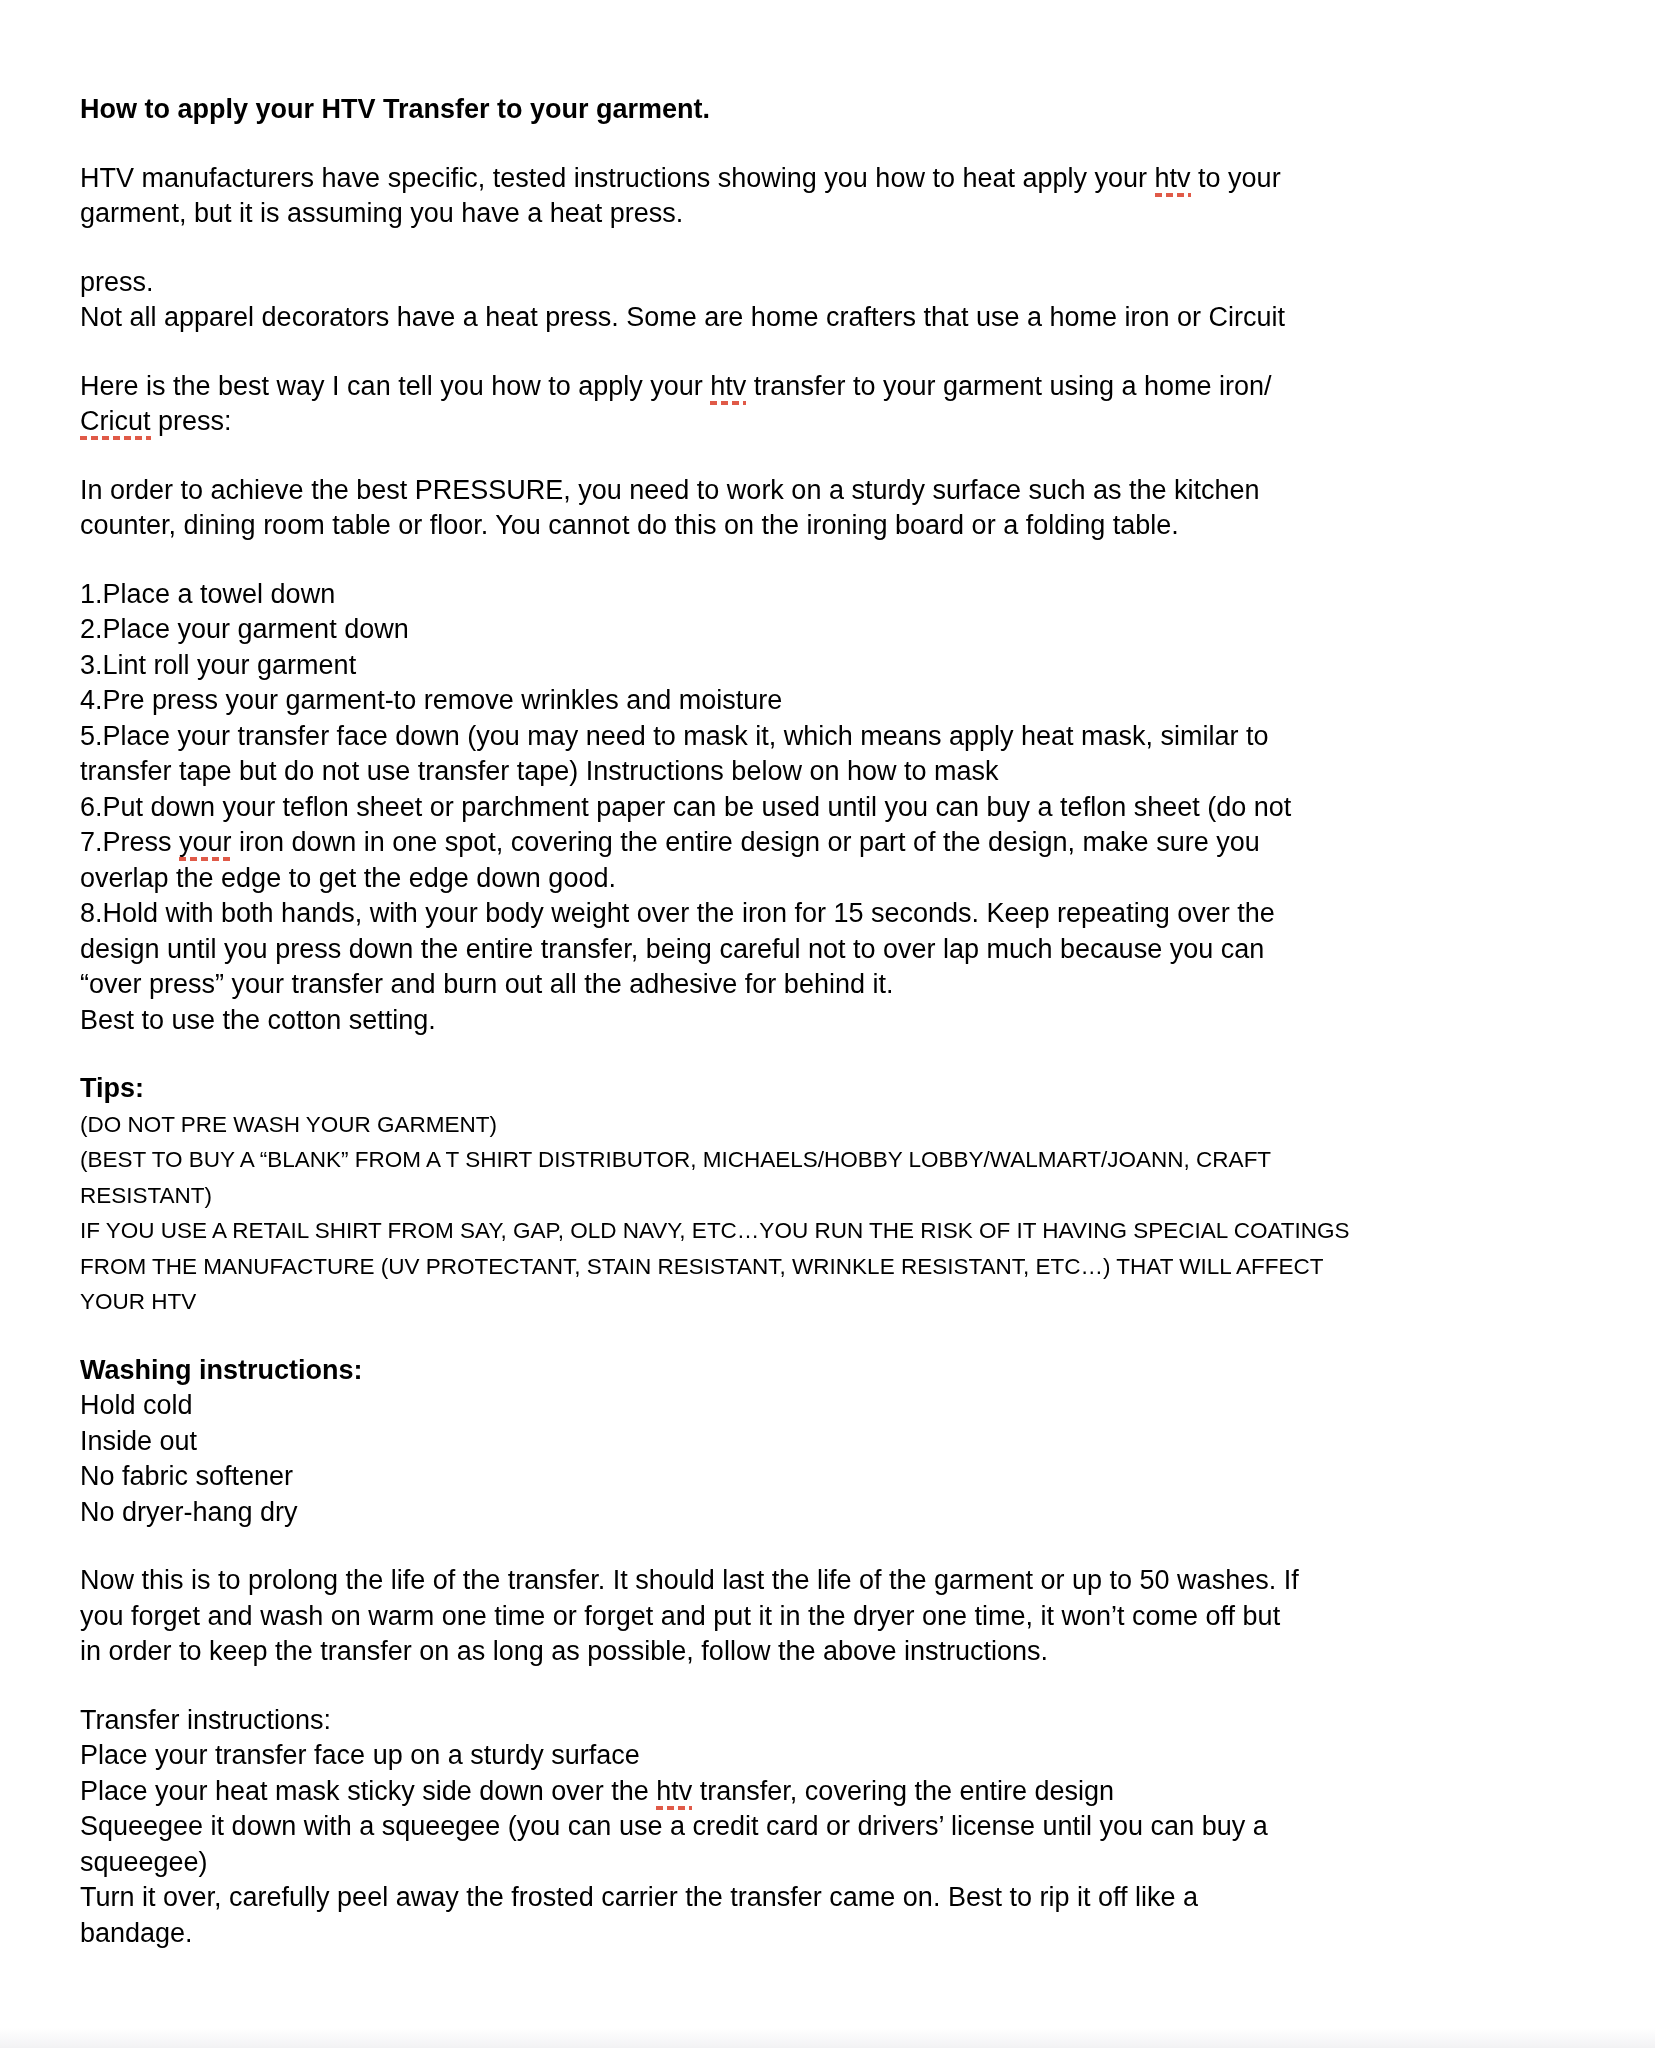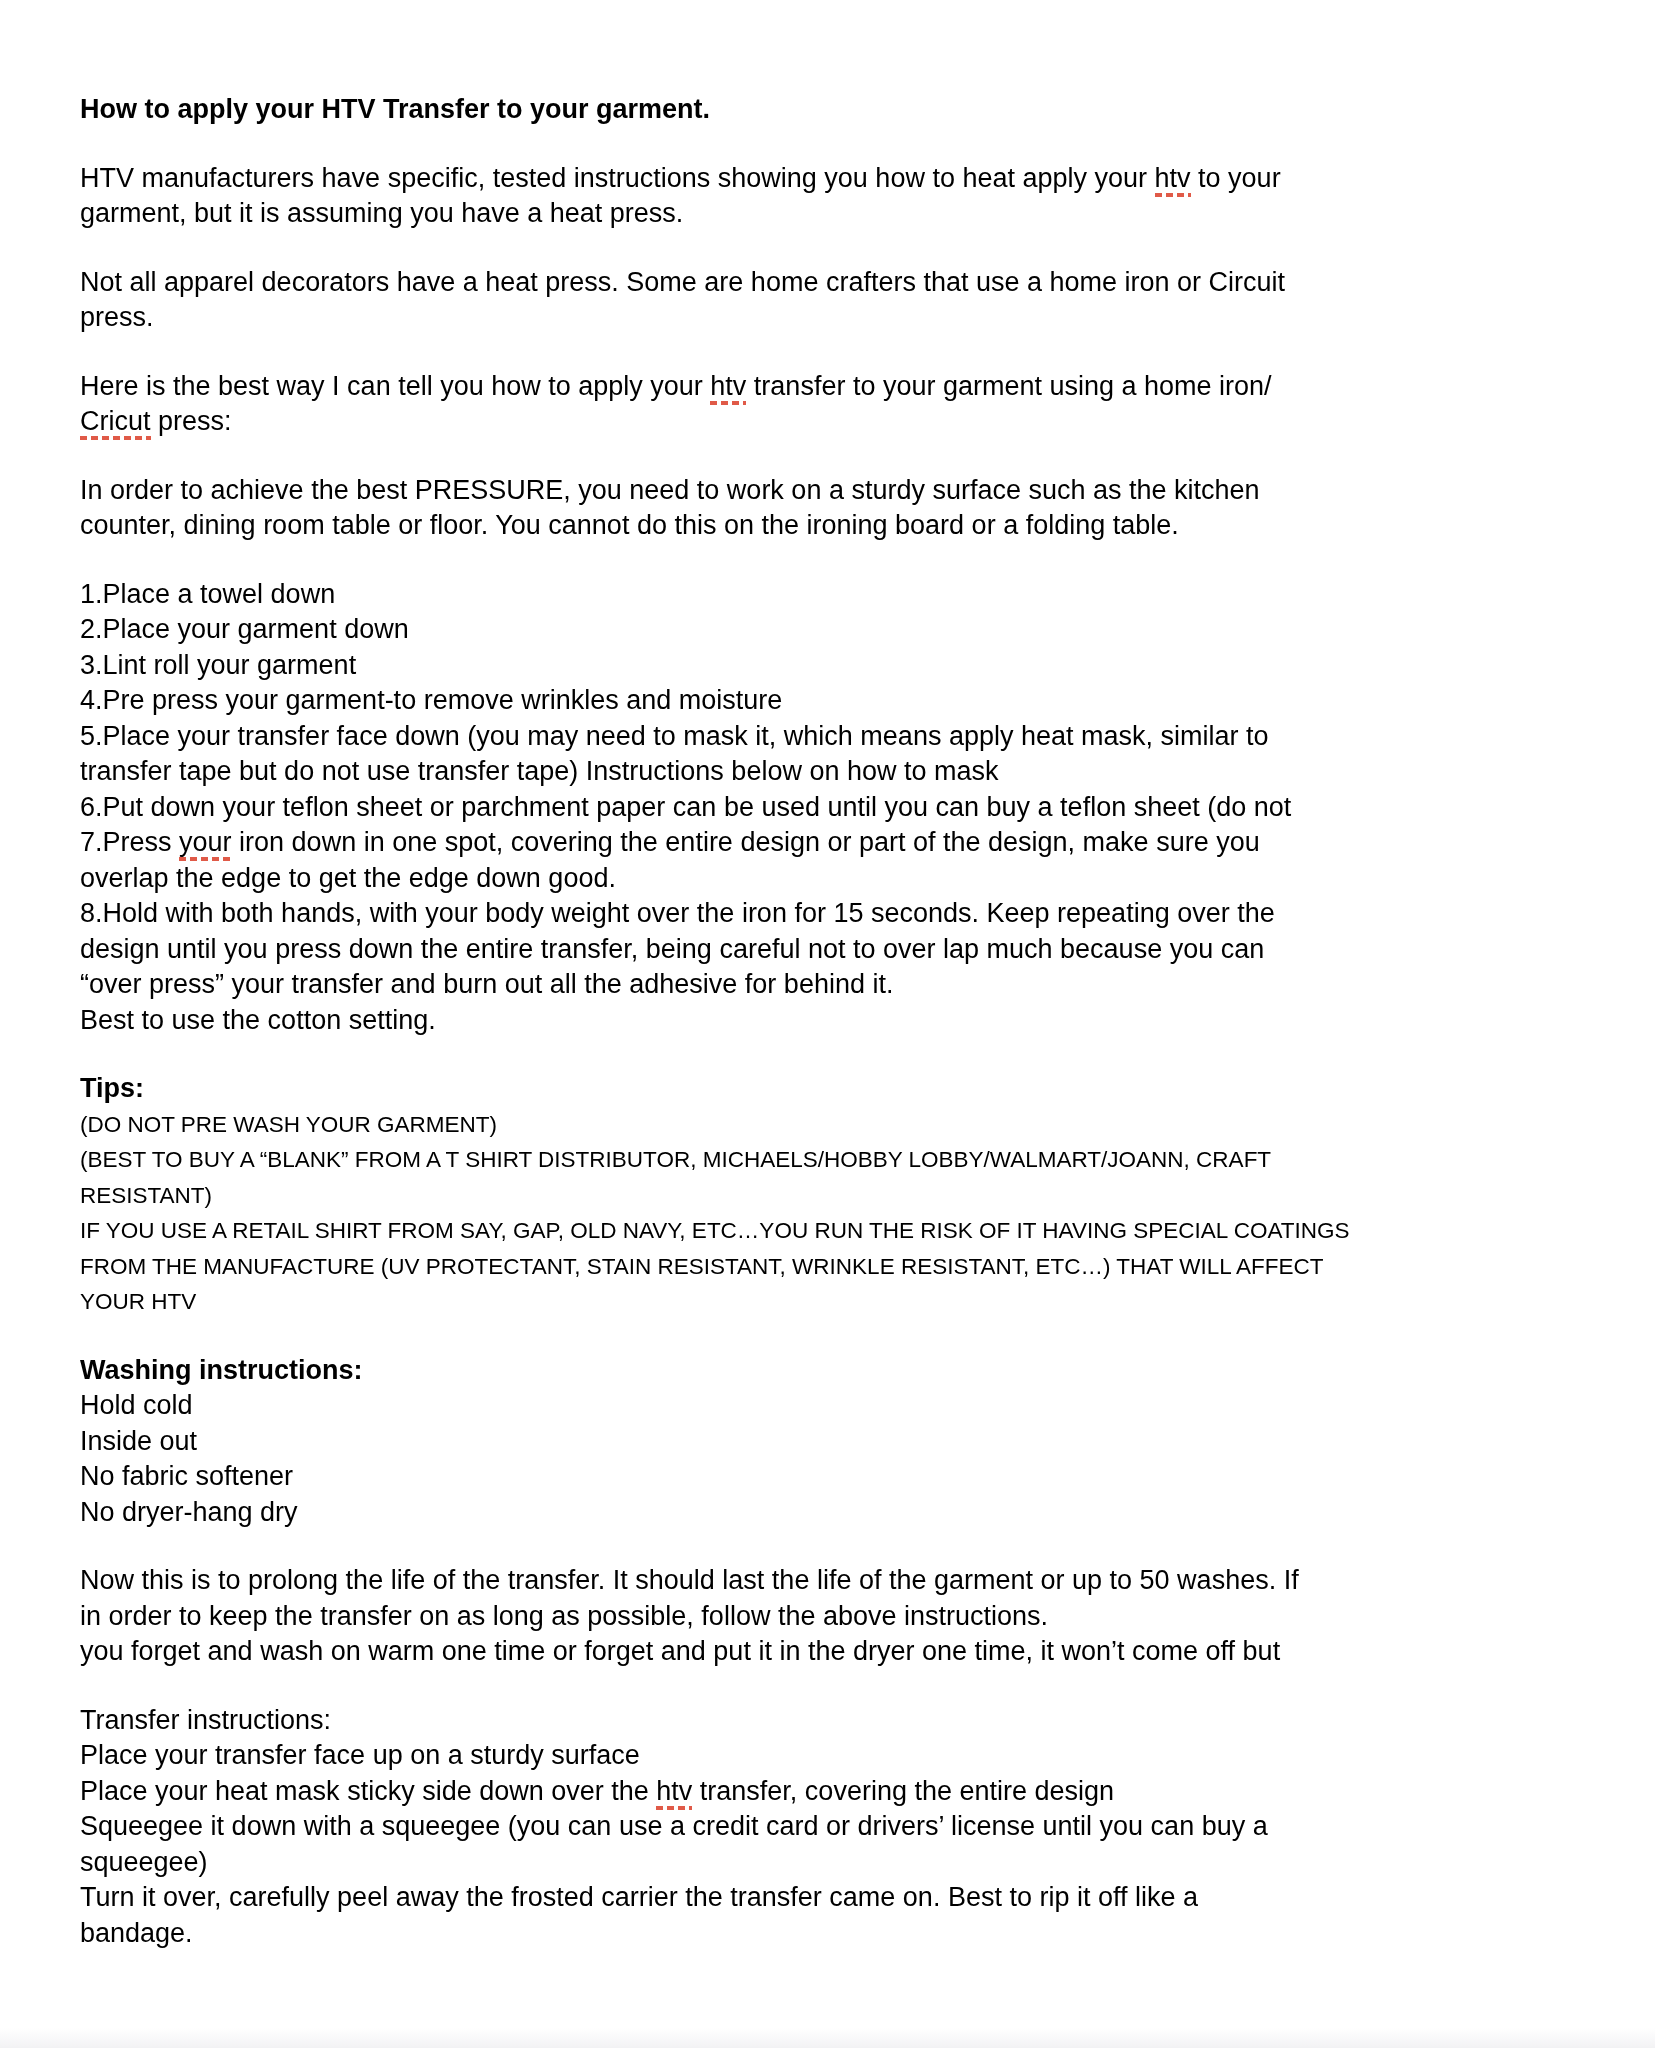--- a/index.html
+++ b/index.html
@@ -46,22 +46,22 @@
 
 <div class="page">
 
   <div class="ln b">How to apply your HTV Transfer to your garment.</div>
   <div class="gap"></div>
 
   <div class="ln"><span>HTV manufacturers have specific, tested instructions showing you how to heat apply your </span><span class="sp">htv</span><span> to your</span></div>
   <div class="ln">garment, but it is assuming you have a heat press.</div>
   <div class="gap"></div>
 
+  <div class="ln">press.</div>
   <div class="ln">Not all apparel decorators have a heat press. Some are home crafters that use a home iron or Circuit</div>
-  <div class="ln">press.</div>
   <div class="gap"></div>
 
   <div class="ln"><span>Here is the best way I can tell you how to apply your </span><span class="sp">htv</span><span> transfer to your garment using a home iron/</span></div>
   <div class="ln"><span class="sp">Cricut</span><span> press:</span></div>
   <div class="gap"></div>
 
   <div class="ln">In order to achieve the best PRESSURE, you need to work on a sturdy surface such as the kitchen</div>
   <div class="ln">counter, dining room table or floor. You cannot do this on the ironing board or a folding table.</div>
   <div class="gap"></div>
 
@@ -90,22 +90,22 @@
   <div class="gap"></div>
 
   <div class="ln b">Washing instructions:</div>
   <div class="ln">Hold cold</div>
   <div class="ln">Inside out</div>
   <div class="ln">No fabric softener</div>
   <div class="ln">No dryer-hang dry</div>
   <div class="gap"></div>
 
   <div class="ln">Now this is to prolong the life of the transfer. It should last the life of the garment or up to 50 washes. If</div>
+  <div class="ln">you forget and wash on warm one time or forget and put it in the dryer one time, it won’t come off but</div>
   <div class="ln">in order to keep the transfer on as long as possible, follow the above instructions.</div>
-  <div class="ln">you forget and wash on warm one time or forget and put it in the dryer one time, it won’t come off but</div>
   <div class="gap"></div>
 
   <div class="ln">Transfer instructions:</div>
   <div class="ln">Place your transfer face up on a sturdy surface</div>
   <div class="ln"><span>Place your heat mask sticky side down over the </span><span class="sp">htv</span><span> transfer, covering the entire design</span></div>
   <div class="ln">Squeegee it down with a squeegee (you can use a credit card or drivers’ license until you can buy a</div>
   <div class="ln">squeegee)</div>
   <div class="ln">Turn it over, carefully peel away the frosted carrier the transfer came on. Best to rip it off like a</div>
   <div class="ln">bandage.</div>
 

